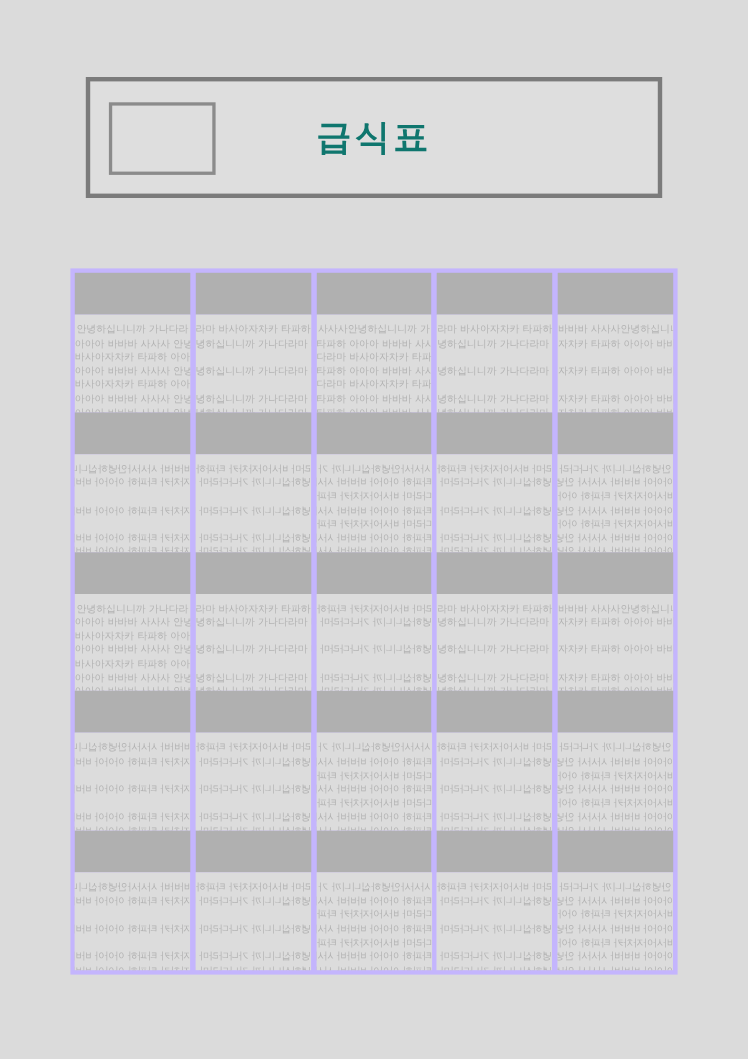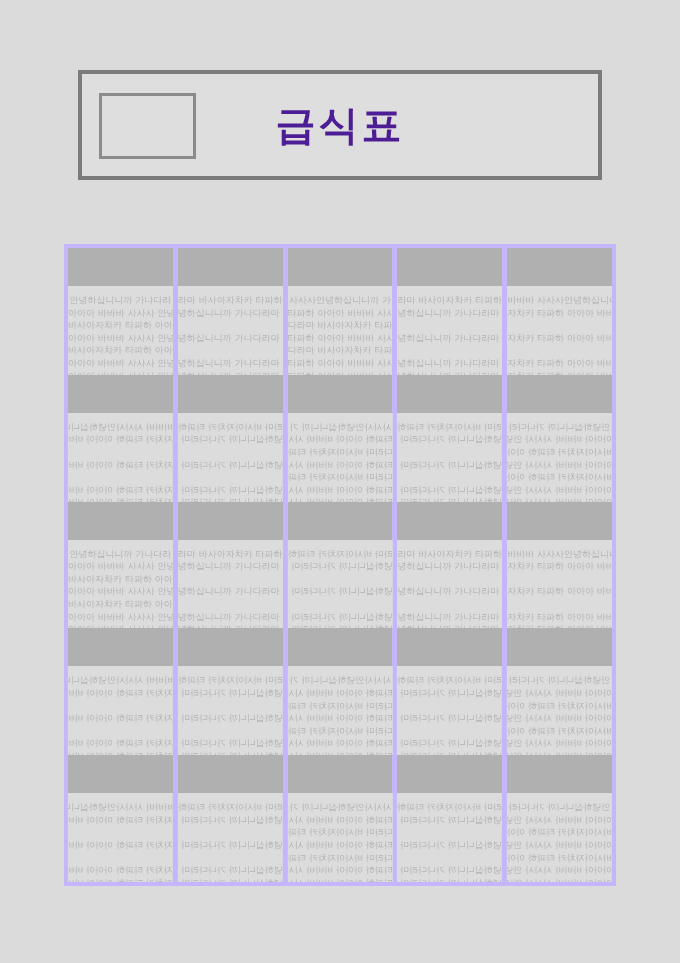--- a/index.html
+++ b/index.html
@@ -20,22 +20,22 @@
   .logo-box {
     position: absolute; left: 17px; top: 19px;
     width: 97px; height: 66px;
     border: 3px solid #8b8b8b;
     background: #dedede;
     box-sizing: border-box;
   }
   .page-title {
     position: absolute; left: 0; right: 0; top: 0; bottom: 0;
     display: flex; align-items: center; justify-content: center;
-    font-size: 40px; font-weight: bold;
-    color: #4c1d95; letter-spacing: 3px;
+    font-size: 32px; font-weight: bold;
+    color: #0f766e; letter-spacing: 3px;
   }
   .meal-table {
     position: absolute; left: 64px; top: 244px;
     width: 552px; height: 642px;
     background: #c4b5fd;
     display: flex; gap: 5px; padding: 4px;
     box-sizing: border-box;
   }
   .meal-col {
     flex: 1 1 0;

